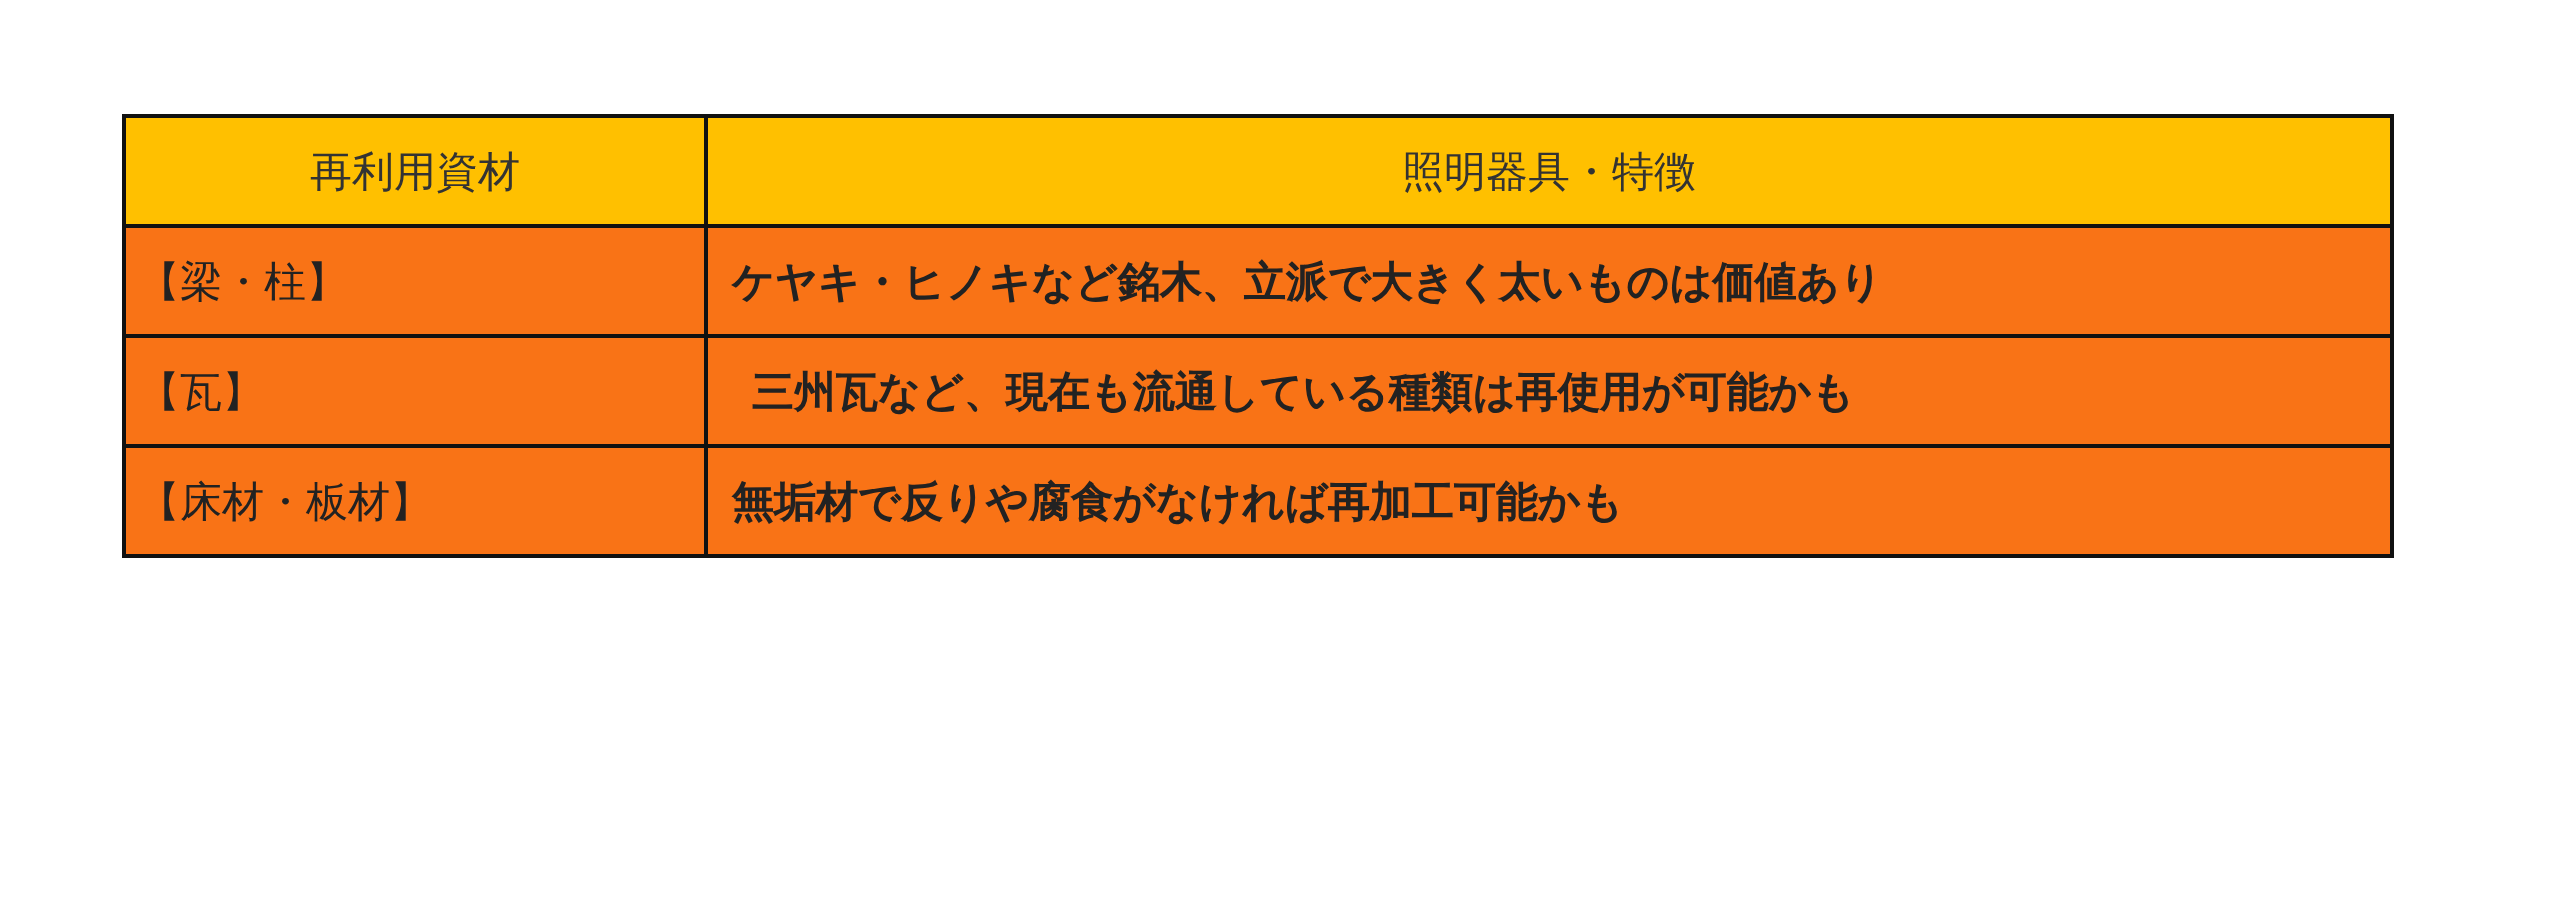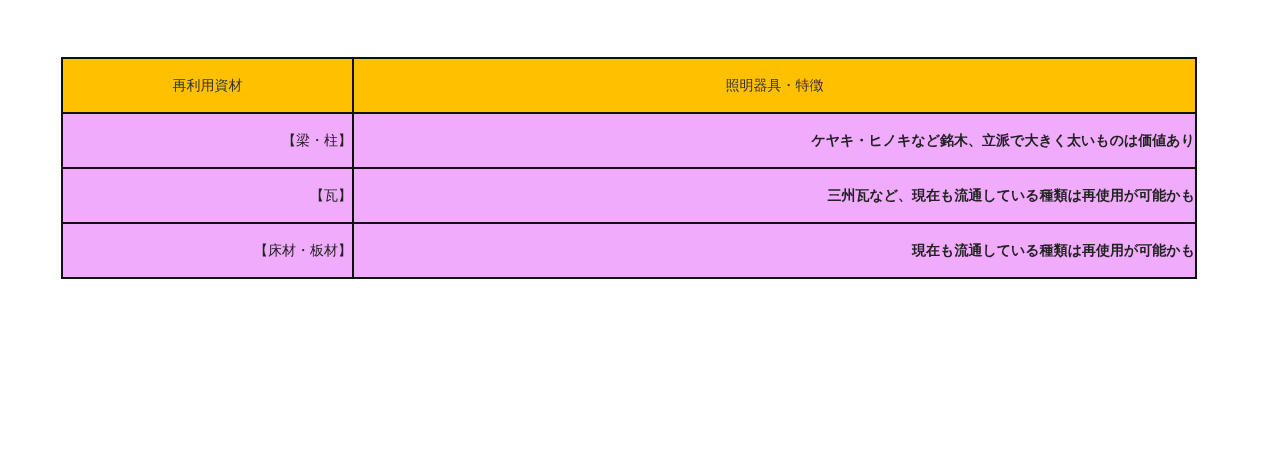--- a/index.html
+++ b/index.html
@@ -25,45 +25,45 @@
       border-collapse: collapse;
       width: 100%;
       table-layout: fixed;
     }
     col.c1 { width: 291px; }
     col.c2 { width: 843px; }
     th, td {
       border: 2px solid #111111;
       height: 53px;
       padding: 0;
-      font-size: 14px;
+      font-size: 21px;
       font-weight: normal;
       white-space: nowrap;
       overflow: hidden;
       vertical-align: middle;
     }
     thead th {
       background: #FFC000;
       text-align: center;
       color: #333333;
     }
     tbody td {
-      background: #f0abfc;
-      text-align: right;
+      background: #f97316;
+      text-align: left;
       color: #222222;
     }
     td.mat {
       padding-left: 6px;
     }
     td.pt {
       padding-left: 12px;
       font-weight: bold;
     }
     td.pt.tight {
-      padding-left: 6px;
+      padding-left: 22px;
     }
   </style>
 </head>
 <body>
 
 <div class="table-wrap">
   <table>
     <colgroup>
       <col class="c1">
       <col class="c2">
@@ -78,17 +78,17 @@
       <tr>
         <td class="mat">【梁・柱】</td>
         <td class="pt">ケヤキ・ヒノキなど銘木、立派で大きく太いものは価値あり</td>
       </tr>
       <tr>
         <td class="mat">【瓦】</td>
         <td class="pt tight">三州瓦など、現在も流通している種類は再使用が可能かも</td>
       </tr>
       <tr>
         <td class="mat">【床材・板材】</td>
-        <td class="pt">現在も流通している種類は再使用が可能かも</td>
+        <td class="pt">無垢材で反りや腐食がなければ再加工可能かも</td>
       </tr>
     </tbody>
   </table>
 </div>
 
 </body></html>

